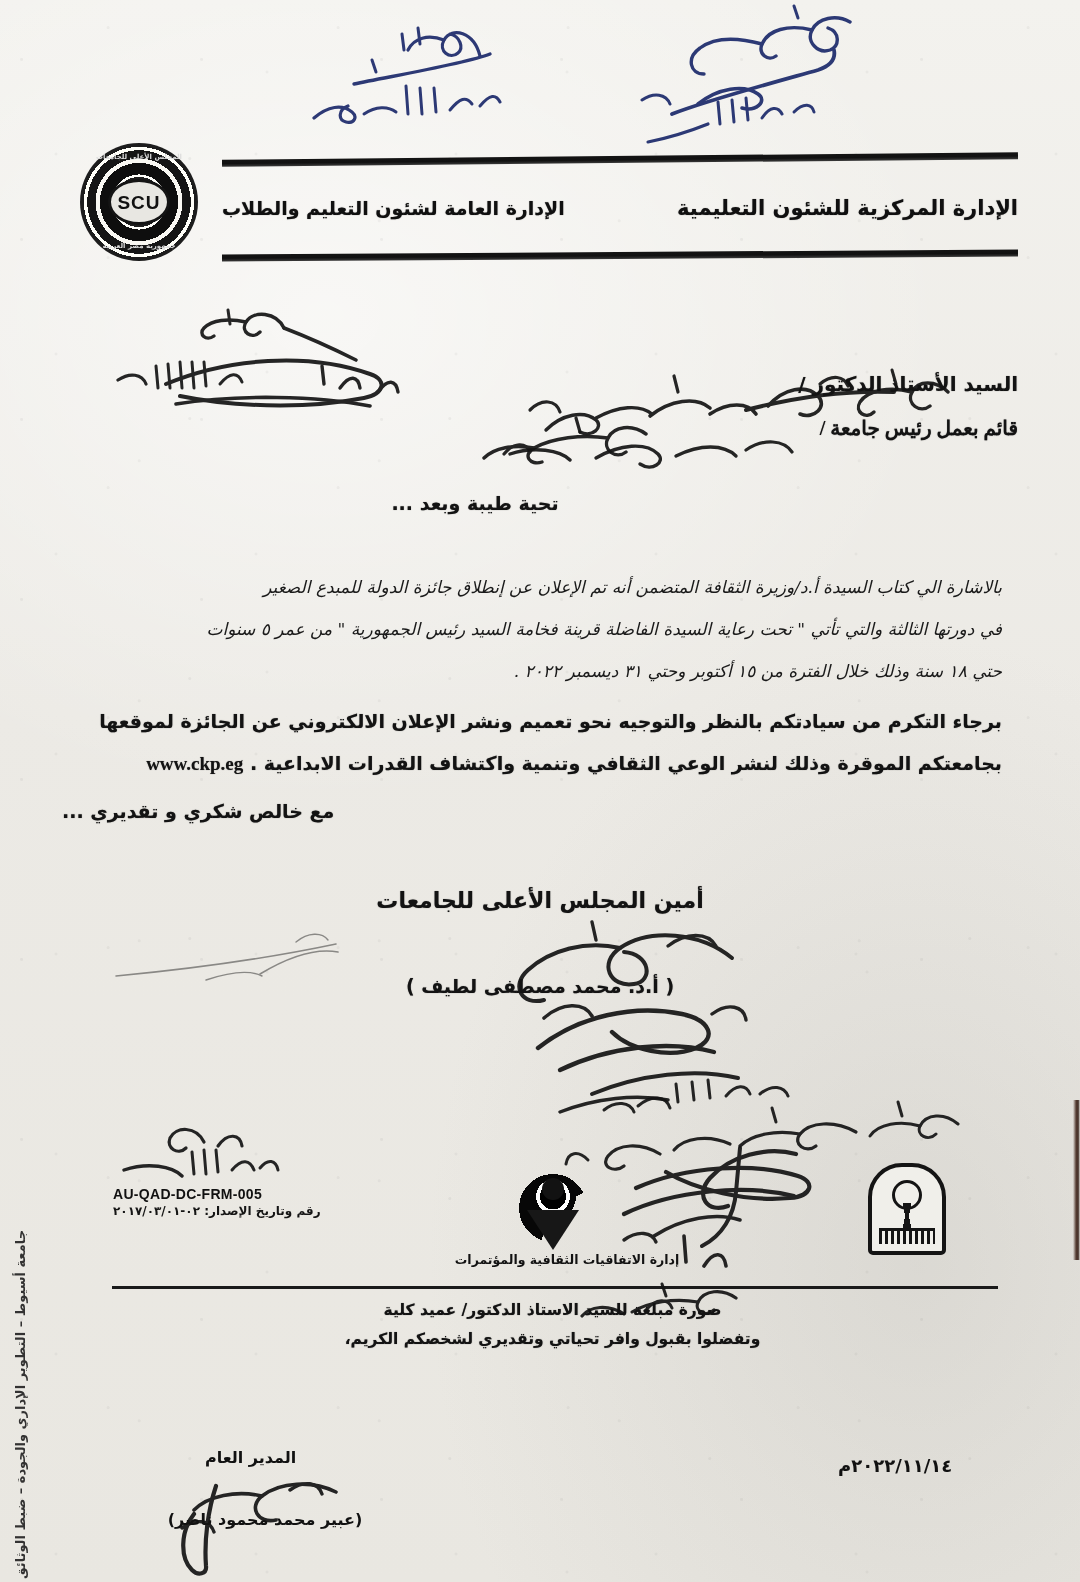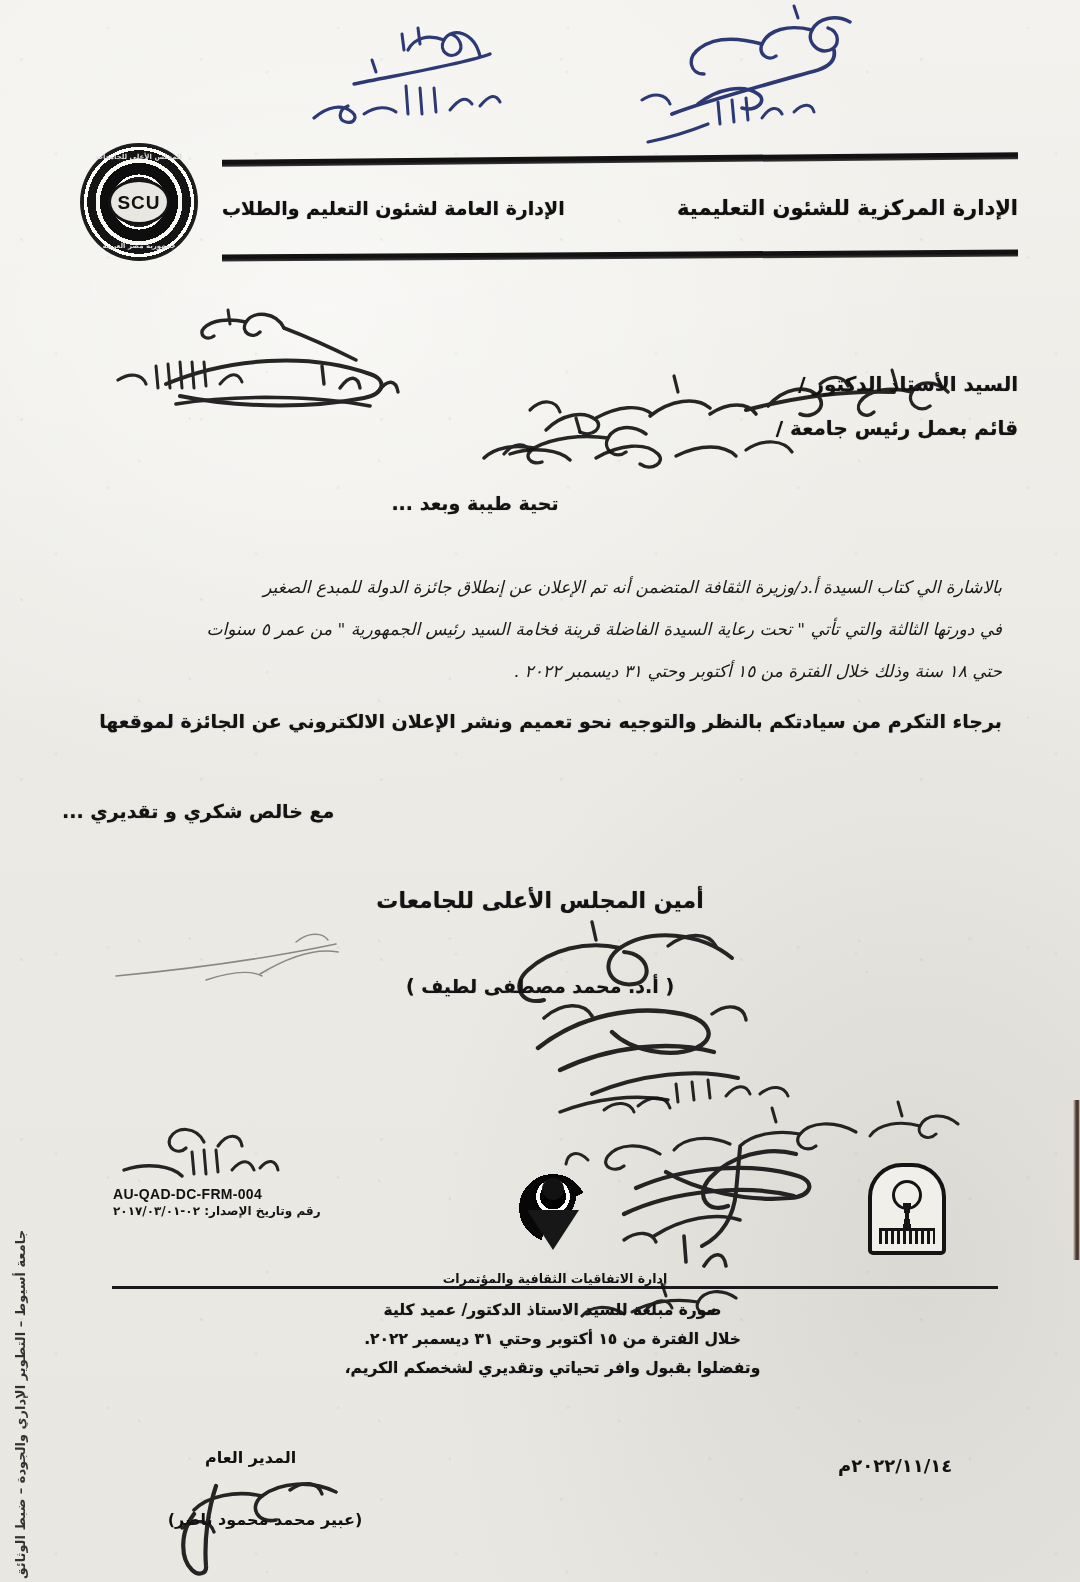--- a/index.html
+++ b/index.html
@@ -102,21 +102,21 @@
   .bold-ar{
     font-family:"DejaVu Sans","Liberation Sans",sans-serif;
     font-weight:700;text-shadow:0 0 1px rgba(0,0,0,.5);
   }
   .thin-ar{
     font-family:"DejaVu Serif","DejaVu Sans",serif;
     font-weight:400;color:#1a1a1a;font-style:italic;
   }
 
   #addressee{left:62px;right:62px;top:362px;text-align:right;font-size:20px;line-height:44px;}
-  #addressee .l2{padding-inline-end:30px;}
+  #addressee .l2{padding-inline-end:30px;font-family:Liberation Serif, serif;}
 
   #greeting{left:62px;right:62px;top:492px;text-align:center;font-size:19px;padding-inline-start:130px;}
 
   #para1{left:78px;right:78px;top:566px;font-size:17px;line-height:42px;text-align:justify;}
   #para1 .ln{display:block;}
   #para1 .c{text-align:right;}
 
   #para2{left:78px;right:78px;top:700px;font-size:19px;line-height:42px;text-align:justify;}
   #para2 .ln{display:block;}
   .url{font-family:"Liberation Serif","DejaVu Serif",serif;font-weight:700;direction:ltr;display:inline-block;}
@@ -148,22 +148,22 @@
   }
   #stamp-culture .petal{
     position:absolute;left:50%;top:52%;transform:translate(-50%,0);
     width:0;height:0;border-left:26px solid transparent;border-right:26px solid transparent;border-top:40px solid #171717;
   }
   #stamp-culture .dot{
     position:absolute;left:50%;top:30%;transform:translate(-50%,-50%);
     width:22px;height:22px;border-radius:50%;background:#121212;
   }
   #stamp-culture-label{
-    position:absolute;left:430px;top:1252px;width:250px;text-align:center;
-    font:700 12.5px/1.2 "DejaVu Sans",sans-serif;direction:rtl;color:#121212;margin-top:19px;
+    position:absolute;left:442px;top:1252px;width:250px;text-align:center;
+    font:700 12.5px/1.2 "DejaVu Sans",sans-serif;direction:rtl;color:#121212;
   }
 
   #stamp-arch{
     position:absolute;left:868px;top:1163px;width:70px;height:84px;
     border:4px solid #141414;border-radius:34px 34px 5px 5px;
     background:#f0efea;
   }
   #stamp-arch .sun{
     position:absolute;left:50%;top:13px;transform:translateX(-50%);
     width:24px;height:24px;border-radius:50%;border:3px solid #141414;
@@ -326,20 +326,24 @@
   <div class="blk bold-ar ar" id="greeting">تحية طيبة وبعد ...</div>
 
   <div class="blk thin-ar ar" id="para1">
     <span class="ln">بالاشارة الي كتاب السيدة أ.د/وزيرة الثقافة المتضمن أنه تم الإعلان عن إنطلاق جائزة الدولة للمبدع الصغير</span>
     <span class="ln">في دورتها الثالثة والتي تأتي " تحت رعاية السيدة الفاضلة قرينة فخامة السيد رئيس الجمهورية " من عمر ٥ سنوات</span>
     <span class="ln c">حتي ١٨ سنة وذلك خلال الفترة من ١٥ أكتوبر وحتي ٣١ ديسمبر ٢٠٢٢ .</span>
   </div>
 
   <div class="blk bold-ar ar" id="para2">
     <span class="ln">برجاء التكرم من سيادتكم بالنظر والتوجيه نحو تعميم ونشر الإعلان الالكتروني عن الجائزة لموقعها</span>
+    <span class="ln">
+      <span>بجامعتكم الموقرة وذلك لنشر الوعي الثقافي وتنمية واكتشاف القدرات الابداعية .</span>
+      <span class="url">www.ckp.eg</span>
+    </span>
   </div>
 
   <div class="blk bold-ar ar" id="closing">مع خالص شكري و تقديري ...</div>
 
   <div class="blk" id="sigblock">
     <div class="bold-ar ar" id="sig-title">أمين المجلس الأعلى للجامعات</div>
     <div class="bold-ar ar" id="sig-name">( أ.د. محمد مصطفى لطيف )</div>
   </div>
 
   <div class="hw black" style="left:110px;top:930px;opacity:.45;">
@@ -401,42 +405,41 @@
       <path class="ink-b" stroke-width="3.2" d="M96 24 C88 8 68 8 62 20 C58 30 70 38 78 30"></path>
       <path class="ink-b" stroke-width="3.2" d="M110 28 C120 14 132 16 134 28"></path>
       <path class="ink-b" stroke-width="3.4" d="M16 52 C40 44 64 48 74 58"></path>
       <path class="ink-b" stroke-width="3" d="M86 56 L84 34 M98 56 L96 32 M110 54 L108 32"></path>
       <path class="ink-b" stroke-width="3" d="M124 52 C134 40 142 42 146 52"></path>
       <path class="ink-b" stroke-width="3" d="M152 50 C160 40 168 42 170 52"></path>
     </svg>
   </div>
 
   <div id="formcode">
-    <div class="code">AU-QAD-DC-FRM-004</div>
+    <div class="code">AU-QAD-DC-FRM-005</div>
     <div class="issue ar">رقم وتاريخ الإصدار: ٠٢-٢٠١٧/٠٣/٠١</div>
   </div>
 
   <div id="stamp-culture">
     <div class="glyph"></div>
     <div class="petal"></div>
     <div class="dot"></div>
   </div>
   <div id="stamp-culture-label" class="ar">إدارة الاتفاقيات الثقافية والمؤتمرات</div>
 
   <div id="stamp-arch">
     <div class="sun"></div>
     <div class="rays"></div>
     <div class="base"></div>
   </div>
 
   <div id="divider"></div>
 
   <div class="blk bold-ar ar" id="fwd">
     <span class="ln">صورة مبلغة للسيد الاستاذ الدكتور/ عميد كلية</span>
-    <span class="ln">خلال الفترة من ١٥ أكتوبر وحتي ٣١ ديسمبر ٢٠٢٢.</span>
     <span class="ln">وتفضلوا بقبول وافر تحياتي وتقديري لشخصكم الكريم،</span>
   </div>
 
   <div class="hw black" style="left:560px;top:1282px;">
     <svg width="190" height="44" viewBox="0 0 190 44" aria-hidden="true">
       <path class="ink-b" stroke-width="3.2" d="M176 16 C162 6 144 8 138 20 C134 29 146 36 154 28"></path>
       <path class="ink-b" stroke-width="3.2" d="M138 20 C114 16 88 20 72 30"></path>
       <path class="ink-b" stroke-width="3.2" d="M64 32 C48 22 30 24 22 34"></path>
       <path class="ink-b" stroke-width="3" d="M106 14 L102 2"></path>
       <path class="ink-b" stroke-width="3" d="M86 28 C96 16 108 16 112 26"></path>

